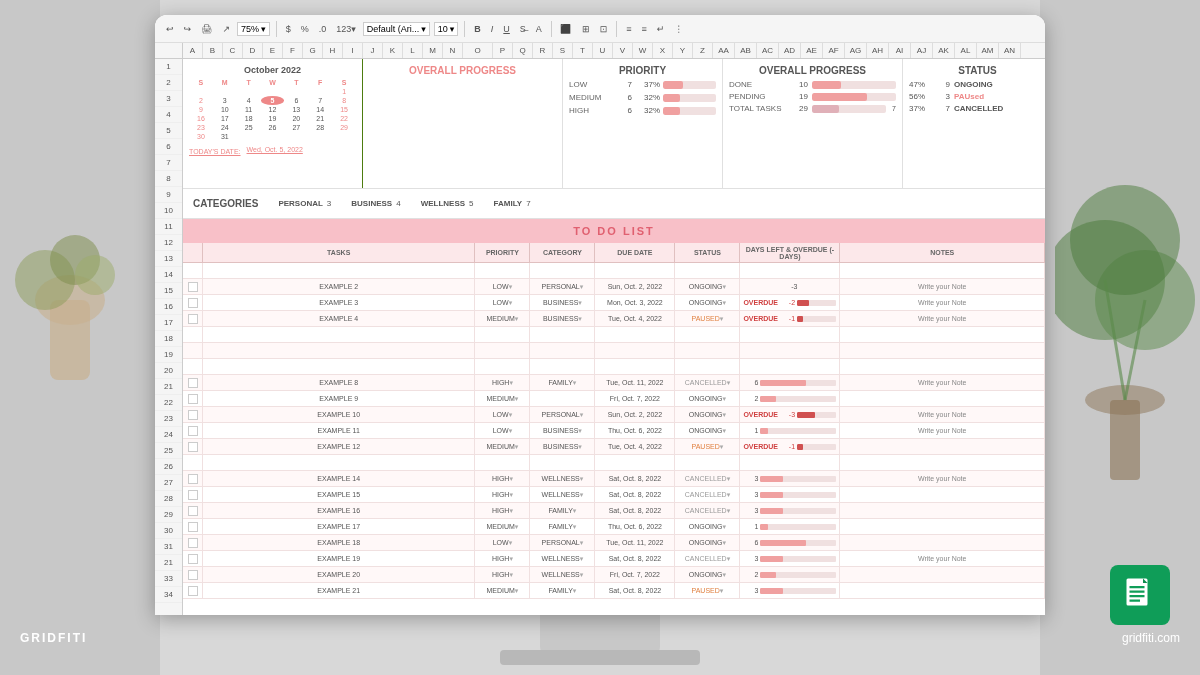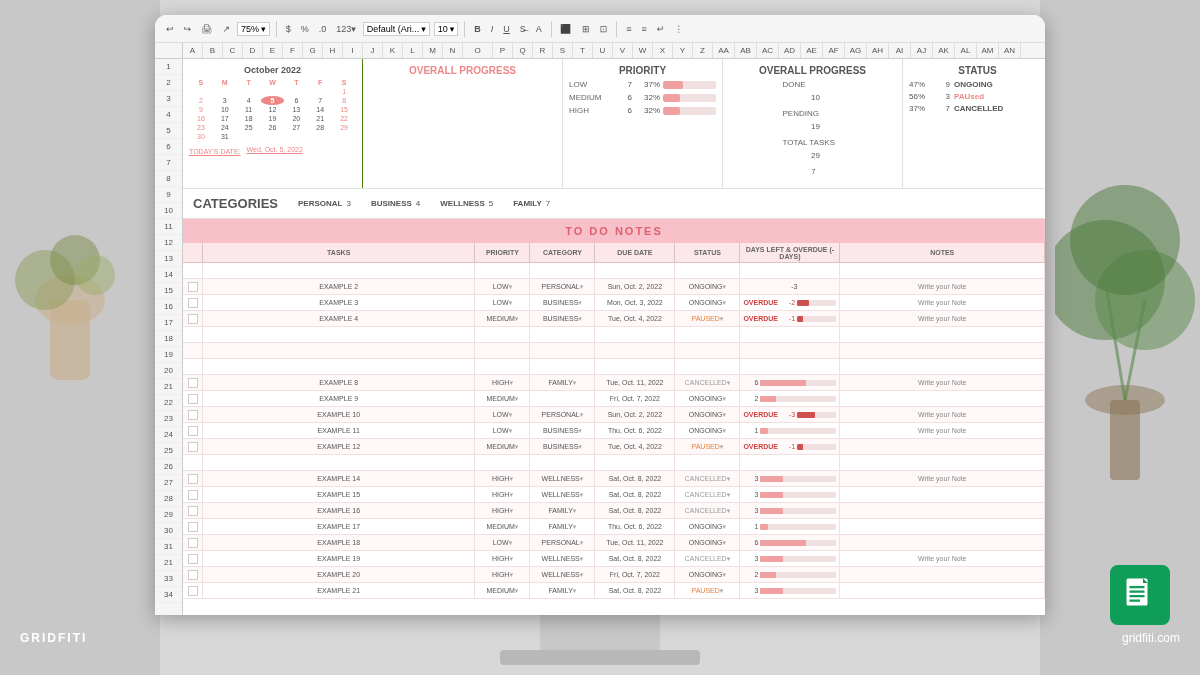--- a/index.html
+++ b/index.html
@@ -384,21 +384,20 @@
       font-weight: bold;
       color: #555;
       text-align: center;
       margin-bottom: 4px;
     }
     .stat-row {
       display: flex;
       align-items: center;
       margin-bottom: 3px;
       gap: 4px;
-      flex-direction: column;
     }
     .stat-label {
       font-size: 8px;
       width: 60px;
       color: #666;
     }
     .stat-count {
       font-size: 8px;
       width: 15px;
       text-align: right;
@@ -444,21 +443,21 @@
     
     .categories-row {
       height: 30px;
       border-bottom: 1px solid #e0e0e0;
       display: flex;
       align-items: center;
       padding: 0 10px;
       gap: 20px;
     }
     .cat-title {
-      font-size: 13px;
+      font-size: 10px;
       font-weight: bold;
       color: #555;
     }
     .cat-item {
       display: flex;
       align-items: center;
       gap: 4px;
       font-size: 8px;
       color: #555;
     }
@@ -932,21 +931,21 @@
               <span class="cat-name">WELLNESS</span>
               <span class="cat-count">5</span>
             </div>
             <div class="cat-item">
               <span class="cat-name">FAMILY</span>
               <span class="cat-count">7</span>
             </div>
           </div>
 
           <div class="todo-header">
-            <span class="todo-title">TO DO NOTES</span>
+            <span class="todo-title">TO DO LIST</span>
           </div>
 
           <div class="table-header">
             <div class="th col-check"></div>
             <div class="th col-task">TASKS</div>
             <div class="th col-priority">PRIORITY</div>
             <div class="th col-category">CATEGORY</div>
             <div class="th col-duedate">DUE DATE</div>
             <div class="th col-status">STATUS</div>
             <div class="th col-days">DAYS LEFT &amp; OVERDUE (-DAYS)</div>

